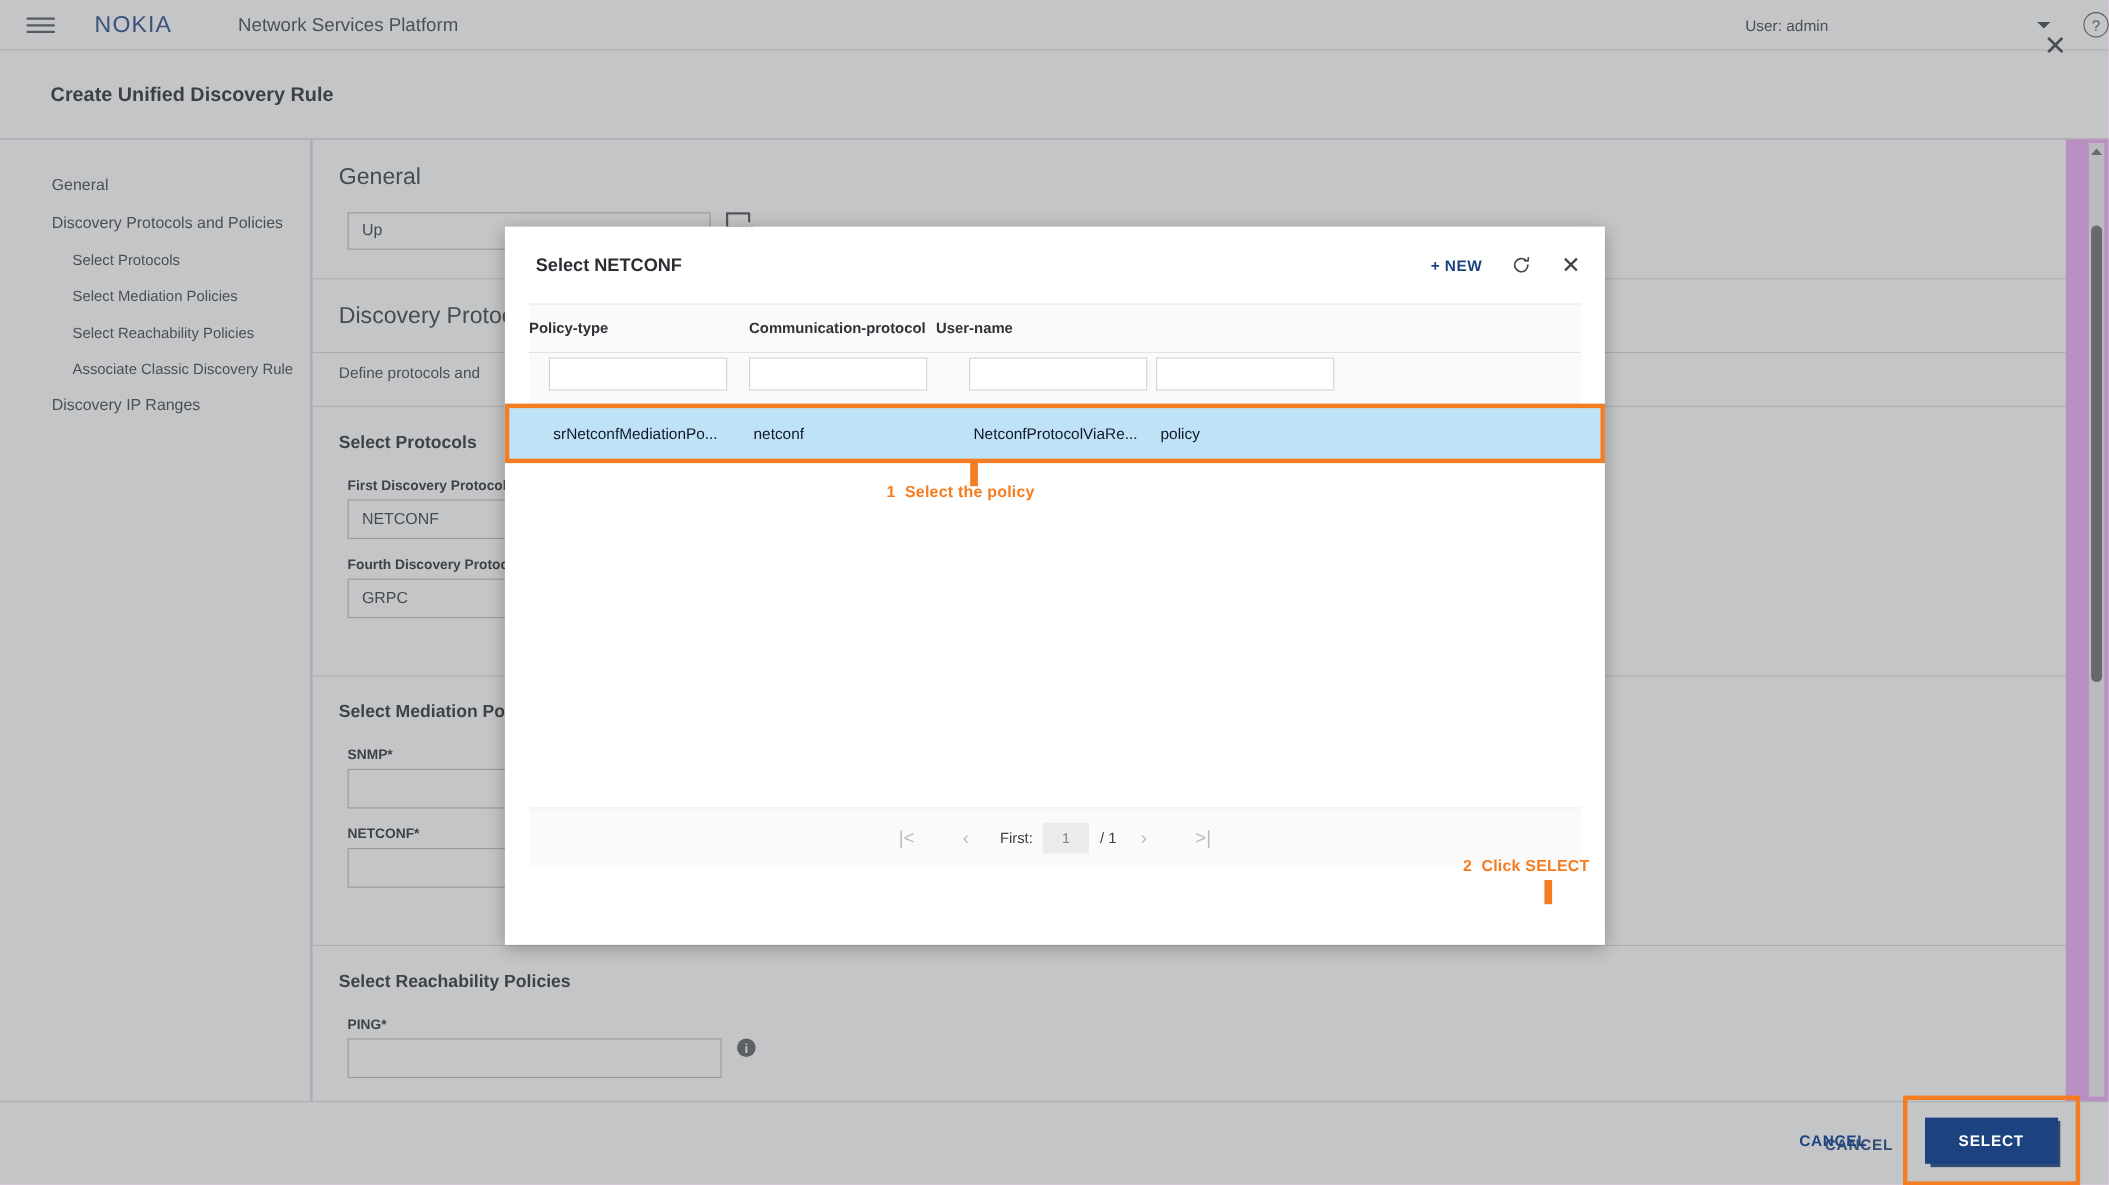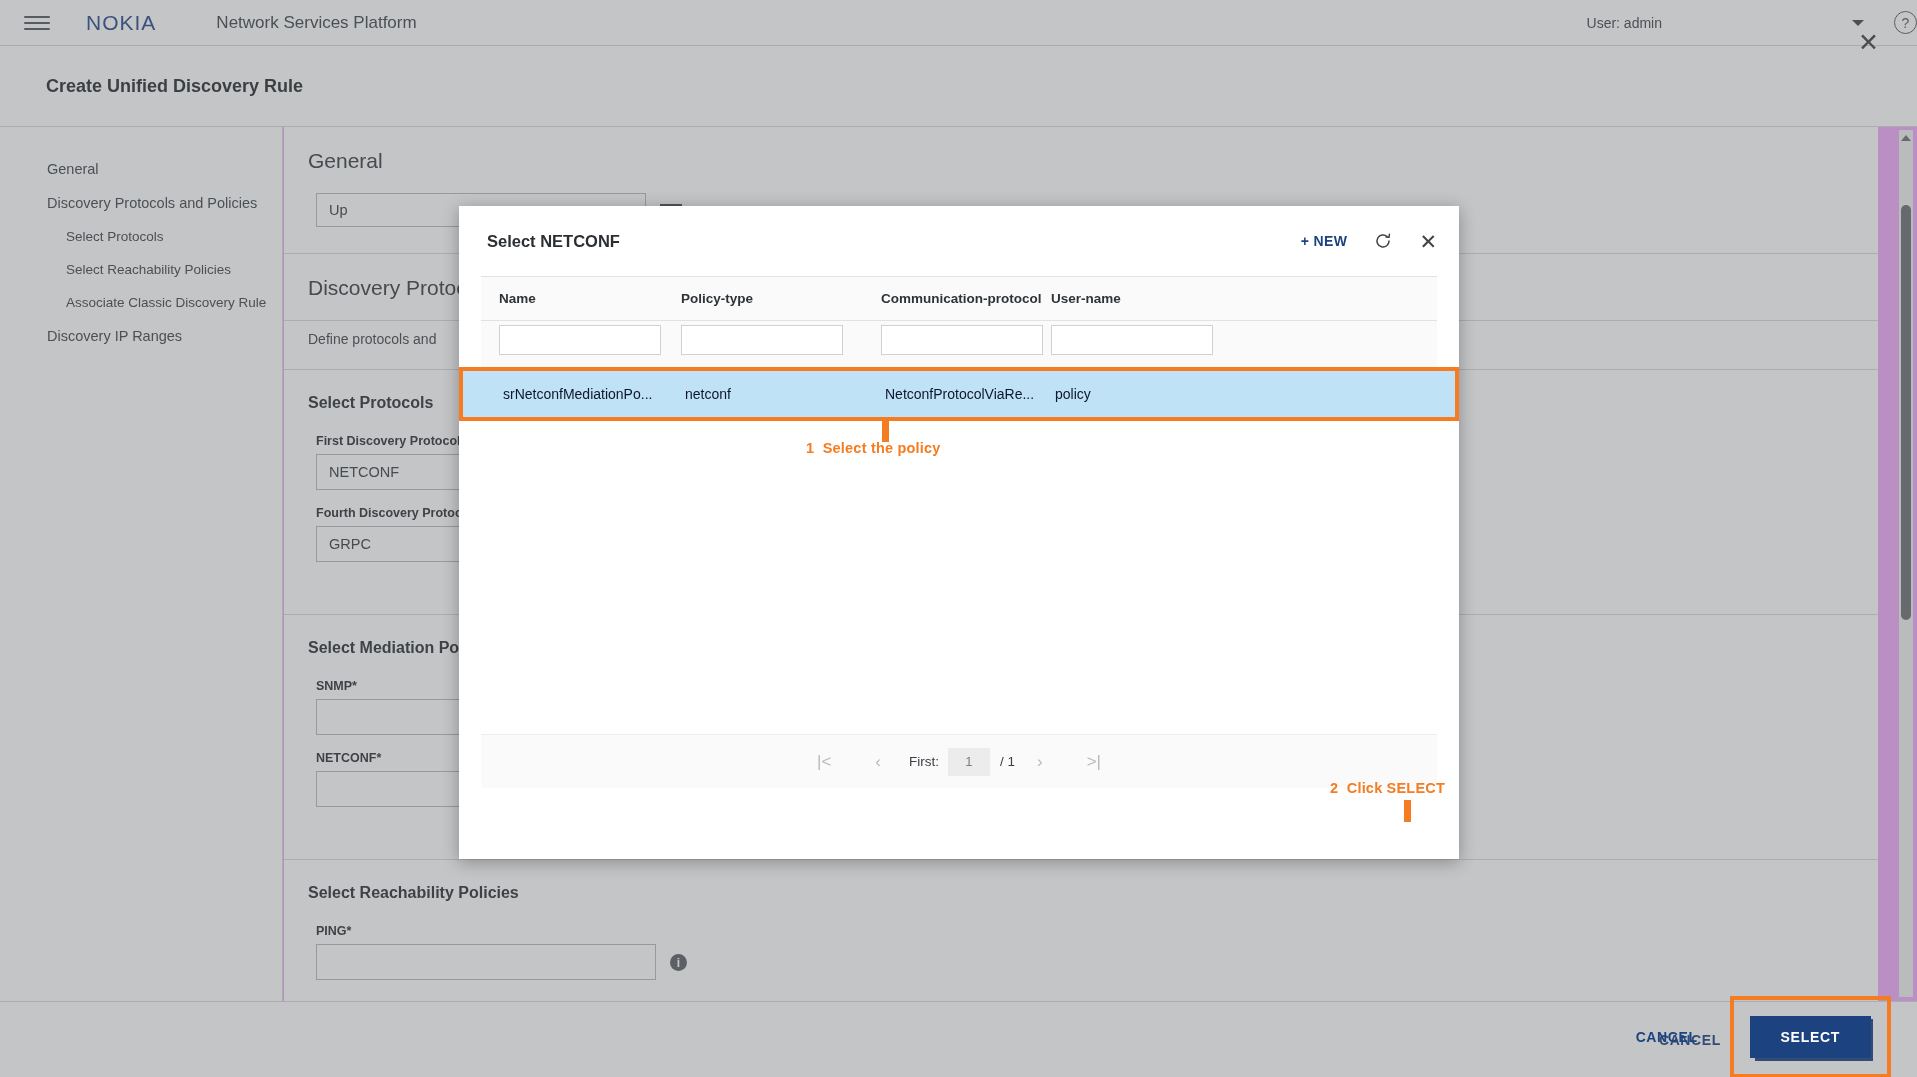--- a/index.html
+++ b/index.html
@@ -55,21 +55,21 @@
   .maincol { position: absolute; top: 127px; left: 284px; width: 1594px; height: 874px;
              background: #ffffff; overflow: hidden; }
   .sec-h1 { font-size: 21px; color: #3b4045; padding: 22px 0 20px 24px; }
   .sec-h2 { font-size: 16px; font-weight: bold; color: #2e3338; padding: 24px 0 6px 24px; }
   .sec-desc { font-size: 14px; color: #43484d; padding: 10px 0 22px 24px; }
   .fld-label { font-size: 12.5px; font-weight: bold; color: #2e3338; padding: 16px 0 6px 32px; }
   .fld-box { margin-left: 32px; width: 330px; height: 36px; border: 1px solid #b9bcbf;
              background: #ffffff; display: flex; align-items: center; padding: 0 12px;
              font-size: 14.5px; color: #3b4045; }
   .fld-box.wide { width: 352px; }
-  .fld-row { display: flex; align-items: flex-end; }
+  .fld-row { display: flex; }
   .sel-box { margin-left: 32px; width: 330px; height: 34px; border: 1px solid #b9bcbf;
              background: #ffffff; display: flex; align-items: center; justify-content: space-between;
              padding: 0 10px 0 12px; font-size: 14.5px; color: #3b4045; }
   .sel-caret { width: 0; height: 0; border-left: 5px solid transparent; border-right: 5px solid transparent;
                border-top: 5px solid #5a5f63; }
   .icon-erase { margin-left: 14px; margin-bottom: 8px; width: 22px; height: 15px;
                 border: 2px solid #4b5054; position: relative; }
   .icon-erase::after { content: "x"; position: absolute; right: -5px; bottom: -9px; font-size: 13px;
                        color: #2e3338; font-weight: bold; background: #ffffff; line-height: 1; }
   .info-dot { width: 17px; height: 17px; border-radius: 50%; background: #5d6266; color: #ffffff;
@@ -178,20 +178,21 @@
     <div class="drawer-header">
       <div class="drawer-title">Create Unified Discovery Rule</div>
     </div>
     <div class="drawer-close">✕</div>
     <div class="drawer-hr"></div>
 
     <div class="leftnav">
       <div class="nav-item">General</div>
       <div class="nav-item">Discovery Protocols and Policies</div>
       <div class="nav-item sub">Select Protocols</div>
+      <div class="nav-item sub">Select Mediation Policies</div>
       <div class="nav-item sub">Select Reachability Policies</div>
       <div class="nav-item sub">Associate Classic Discovery Rule</div>
       <div class="nav-item">Discovery IP Ranges</div>
     </div>
 
     <div class="maincol">
 
       <div class="sec-h1">General</div>
 
       <div class="fld-row">
@@ -256,21 +257,20 @@
             <path d="M16 10a6 6 0 1 1-1.9-4.4" stroke-linecap="round"></path>
             <path d="M16.4 3.3 L16.1 6.3 L13.1 6.0" stroke-linecap="round" stroke-linejoin="round"></path>
           </svg>
         </span>
         <span class="close-ic">✕</span>
       </span>
     </div>
 
     <div class="tbl">
       <div class="tbl-head">
-        <div class="th c1">Name</div>
         <div class="th c2">Policy-type</div>
         <div class="th c3" style="width:170px">Communication-protocol</div>
         <div class="th c4">User-name</div>
         <div class="th c5"></div>
       </div>
 
       <div class="tbl-filters">
         <div class="filt-cell c1">
           <input class="filt-input" value="" style="">
         </div>

